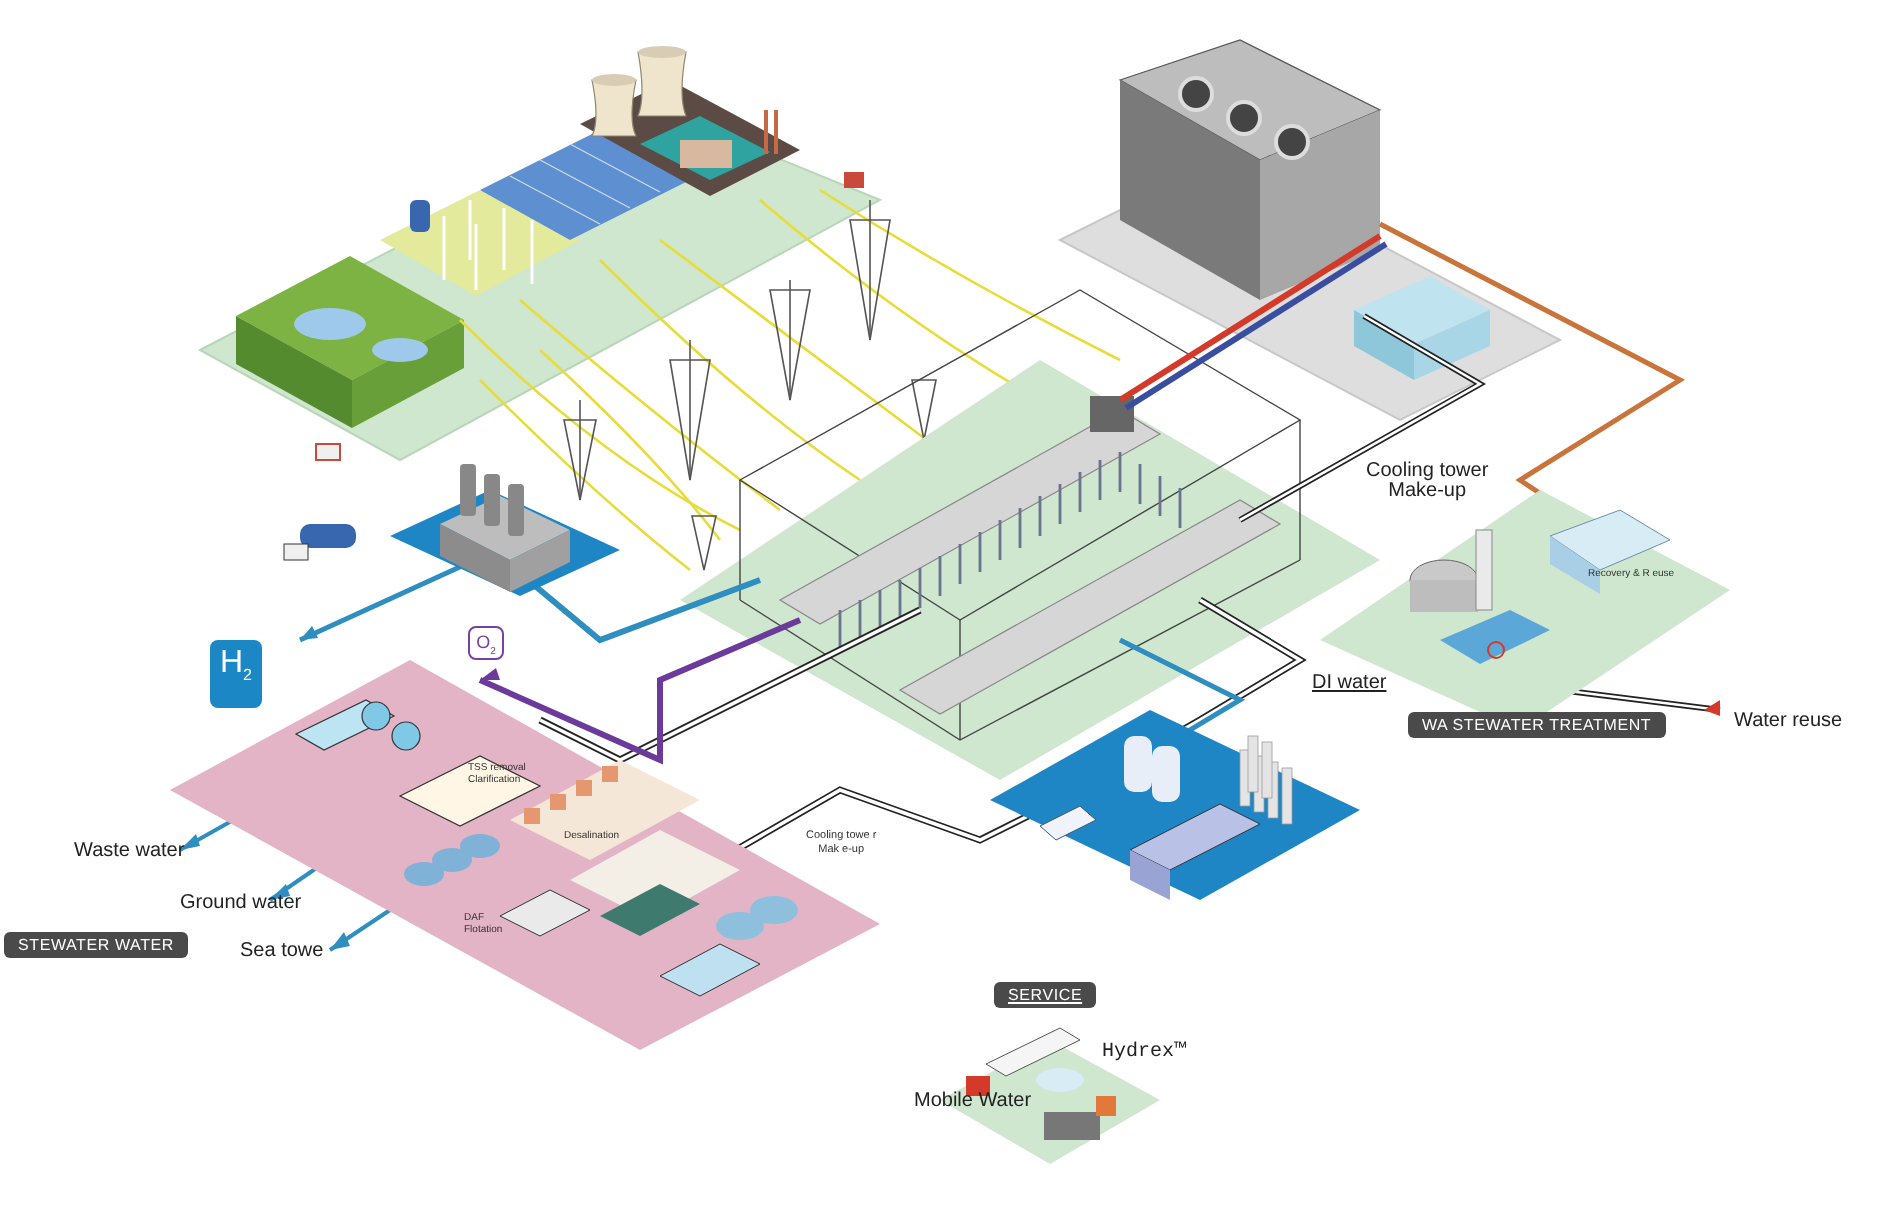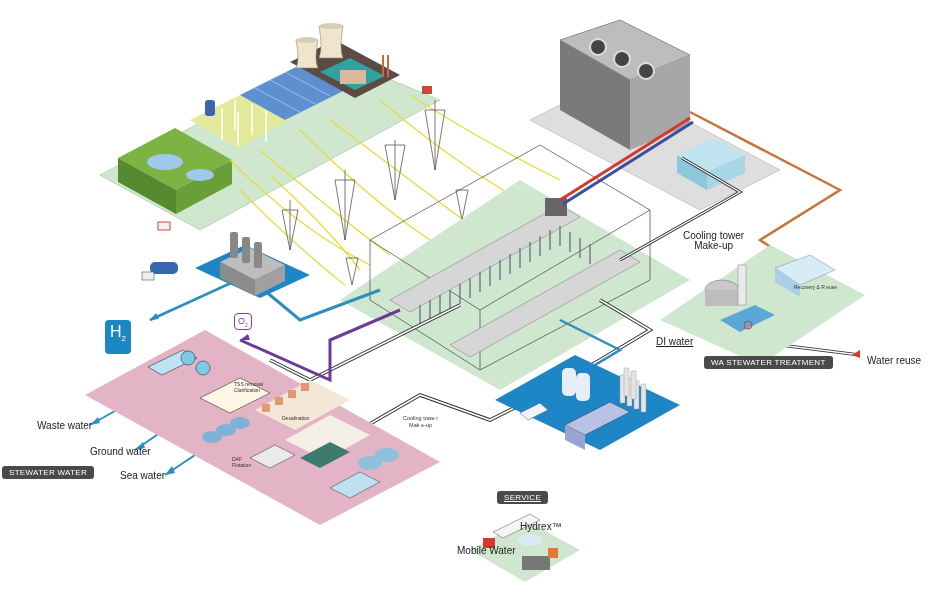--- a/index.html
+++ b/index.html
@@ -234,21 +234,21 @@
   </g>
   <polygon points="240,340 248,334 250,340" fill="#6b3a9a"></polygon>
   <polygon points="852,355 860,350 860,358" fill="#d43a2a"></polygon>
 </svg>
 
 <div class="h2badge"><span>H</span><sub>2</sub></div>
 <div class="o2badge"><span>O</span><sub>2</sub></div>
 
 <div class="lbl" style="left:37px;top:420px;">Waste water</div>
 <div class="lbl" style="left:70px;top:446px;margin-left:20px;">Ground water</div>
-<div class="lbl" style="left:120px;top:470px;">Sea water</div>
+<div class="lbl" style="left:120px;top:470px;">Sea towe</div>
 <div class="tag" style="left:2px;top:466px;">STEWATER WATER</div>
 
 <div class="lbl" style="left:683px;top:231px;text-align:center;line-height:10px;">
   <div>Cooling tower</div>
   <div>Make-up</div>
 </div>
 <div class="lbl" style="left:656px;top:336px;text-decoration:underline;">DI water</div>
 <div class="lbl" style="left:831px;top:355px;margin-left:36px;">Water reuse</div>
 <div class="tag" style="left:704px;top:356px;">WA STEWATER TREATMENT</div>
 <div class="lbl-sm" style="left:794px;top:284px;">Recovery &amp; R euse</div>
@@ -262,13 +262,13 @@
   <div>Clarification</div>
 </div>
 <div class="lbl-sm" style="left:282px;top:415px;">Desalination</div>
 <div class="lbl-sm" style="left:232px;top:456px;line-height:6px;">
   <div>DAF</div>
   <div>Flotation</div>
 </div>
 
 <div class="tag" style="left:497px;top:491px;text-decoration:underline;">SERVICE</div>
 <div class="lbl" style="left:457px;top:509px;margin-top:36px;">Mobile Water</div>
-<div class="lbl" style="left:520px;top:521px;">Hydrex™</div>
+<div class="lbl" style="left:551px;top:521px;font-family:Liberation Mono, monospace;">Hydrex™</div>
 
 </body></html>

